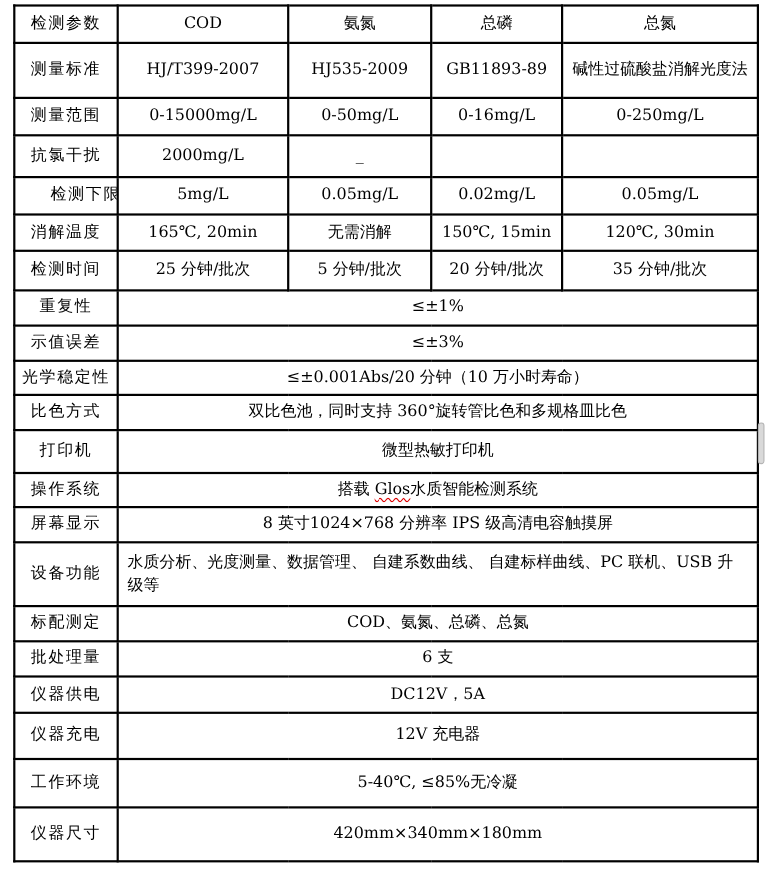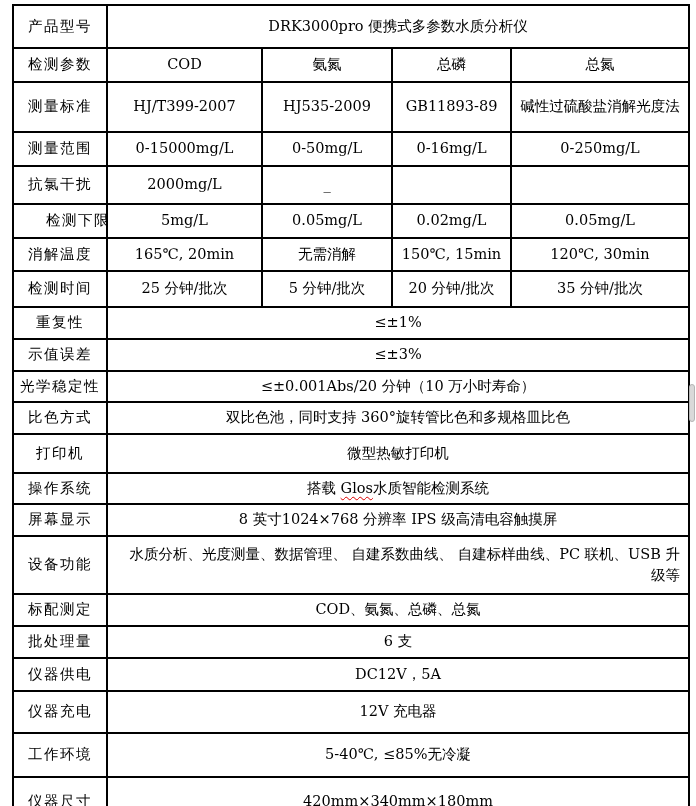--- a/index.html
+++ b/index.html
@@ -29,21 +29,21 @@
     vertical-align: middle;
     padding: 1px 4px;
     overflow: hidden;
     line-height: 1.45;
   }
   .spec-table th {
     letter-spacing: 1.5px;
     white-space: nowrap;
   }
   .spec-table td.left {
-    text-align: right;
+    text-align: left;
     padding-left: 8px;
     padding-right: 8px;
     margin-left: 27px;
   }
   .wavy {
     text-decoration-line: underline;
     text-decoration-style: wavy;
     text-decoration-color: #dd0000;
     text-decoration-thickness: 1px;
     text-underline-offset: 3px;
@@ -64,24 +64,20 @@
 
 <table class="spec-table">
   <colgroup>
     <col style="width:94px">
     <col style="width:155px">
     <col style="width:130px">
     <col style="width:119px">
     <col style="width:178px">
   </colgroup>
   <tbody id="spec-tbody">
-      <tr>
-        <th style="height: 39px;">产品型号</th>
-        <td colspan="4">DRK3000pro 便携式多参数水质分析仪</td>
-      </tr>
       <tr>
         <th style="height: 30px; border-radius: 13px;">检测参数</th>
         <td>COD</td>
         <td>氨氮</td>
         <td>总磷</td>
         <td>总氮</td>
       </tr>
       <tr>
         <th style="height: 46px; margin-left: 28px;">测量标准</th>
         <td>HJ/T399-2007</td>

